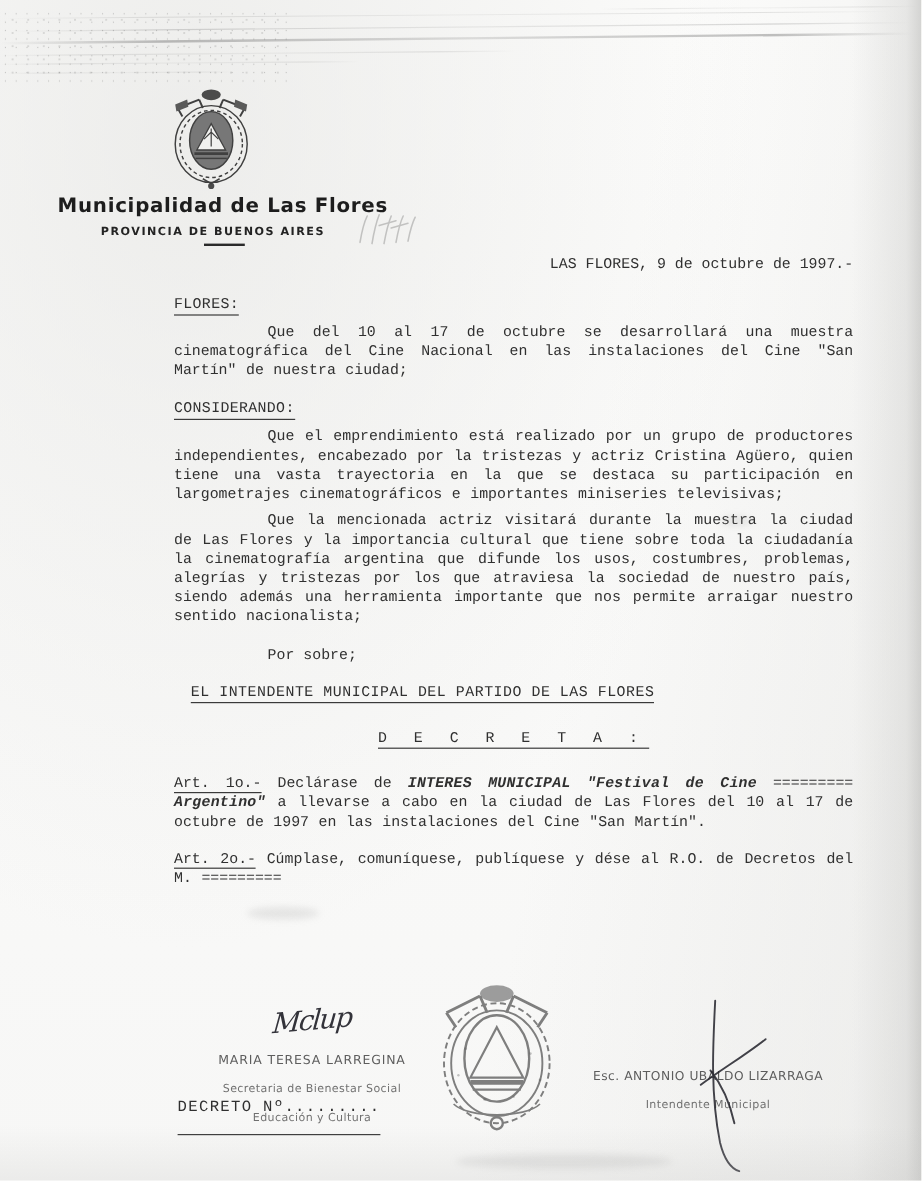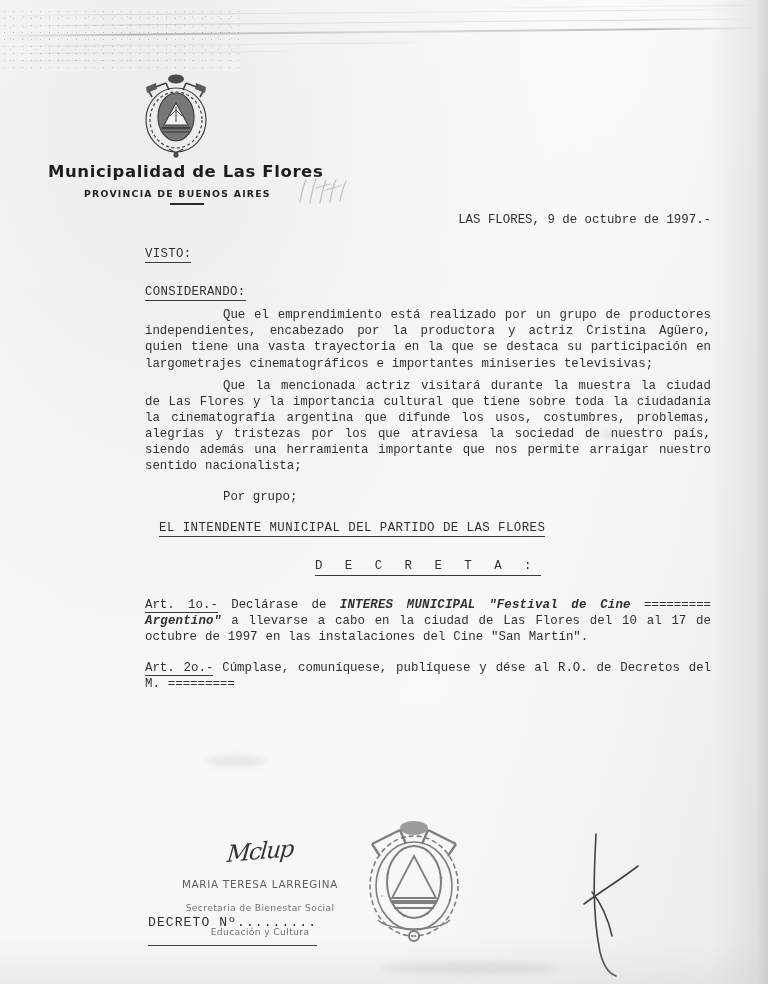--- a/index.html
+++ b/index.html
@@ -297,37 +297,38 @@
         <path d="M30 18 L44 14"></path>
       </g>
     </svg>
   </div>
 
   <div class="doc-body">
 
     <div class="line-date">LAS FLORES, 9 de octubre de 1997.-</div>
 
     <div>
-      <span class="heading-ul">VISTO:</span>
+      <span class="heading-ul">FLORES:</span>
       <div class="block-gap-s"></div>
+      <p class="para"><span class="indent"></span><span>Que del 10 al 17 de octubre se desarrollará una muestra cinematográfica del Cine Nacional en las instalaciones del Cine "San Martín" de nuestra ciudad;</span></p>
     </div>
 
     <div class="block-gap-m"></div>
 
     <div>
       <span class="heading-ul">CONSIDERANDO:</span>
       <div class="block-gap-s"></div>
-      <p class="para"><span class="indent"></span><span>Que el emprendimiento está realizado por un grupo de productores independientes, encabezado por la productora y actriz Cristina Agüero, quien tiene una vasta trayectoria en la que se destaca su participación en largometrajes cinematográficos e importantes miniseries televisivas;</span></p>
+      <p class="para"><span class="indent"></span><span>Que el emprendimiento está realizado por un grupo de productores independientes, encabezado por la tristezas y actriz Cristina Agüero, quien tiene una vasta trayectoria en la que se destaca su participación en largometrajes cinematográficos e importantes miniseries televisivas;</span></p>
       <div class="block-gap-s"></div>
       <p class="para"><span class="indent"></span><span>Que la mencionada actriz visitará durante la muestra la ciudad de Las Flores y la importancia cultural que tiene sobre toda la ciudadanía la cinematografía argentina que difunde los usos, costumbres, problemas, alegrías y tristezas por los que atraviesa la sociedad de nuestro país, siendo además una herramienta importante que nos permite arraigar nuestro sentido nacionalista;</span></p>
     </div>
 
     <div class="block-gap-m"></div>
 
-    <div class="por-ello">Por grupo;</div>
+    <div class="por-ello">Por sobre;</div>
 
     <div class="block-gap-m"></div>
 
     <div>
       <span class="intendente-line">EL INTENDENTE MUNICIPAL DEL PARTIDO DE LAS FLORES</span>
     </div>
 
     <div class="block-gap-l"></div>
 
     <div class="decreta-wrap">
@@ -372,20 +373,24 @@
 
   <div class="sig-left">
     <div class="sig-script">Mclup</div>
     <div class="stamp-name">MARIA TERESA LARREGINA</div>
     <div class="stamp-role">Secretaria de Bienestar Social</div>
     <div class="stamp-role">Educación y Cultura</div>
   </div>
 
   <div class="decreto-no">DECRETO Nº.........</div>
 
+  <div class="sig-right">
+    <div class="stamp-name">Esc. ANTONIO UBALDO LIZARRAGA</div>
+    <div class="stamp-role">Intendente Municipal</div>
+  </div>
 
   <div class="pen-stroke">
     <svg viewBox="0 0 80 145" width="80" height="145">
       <g stroke="#23232b" fill="none" stroke-width="1.6" stroke-linecap="round">
         <path d="M30 2 C28 40, 26 80, 34 120 C38 136, 44 142, 50 144"></path>
         <path d="M18 72 C34 60, 54 48, 72 34"></path>
         <path d="M26 60 C34 70, 42 86, 46 104"></path>
       </g>
     </svg>
   </div>

